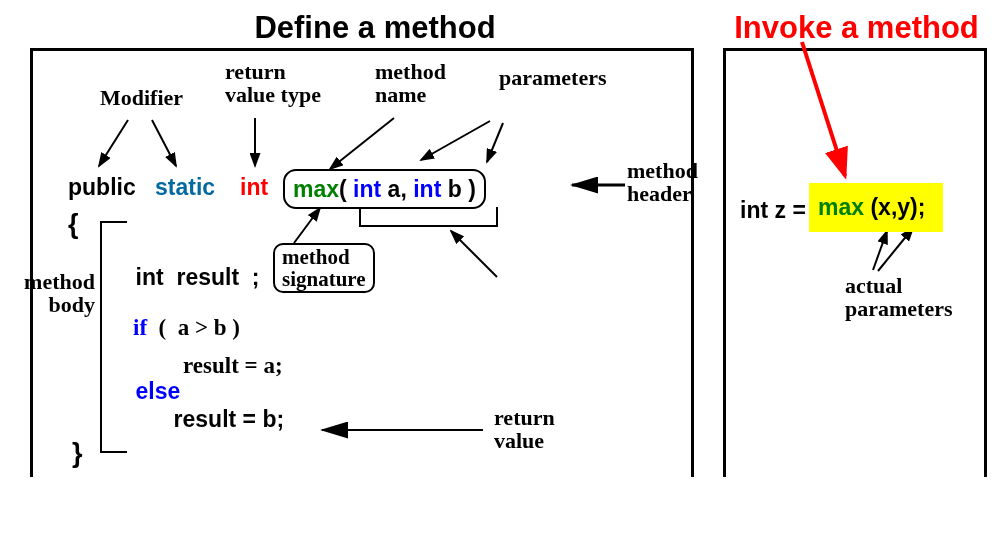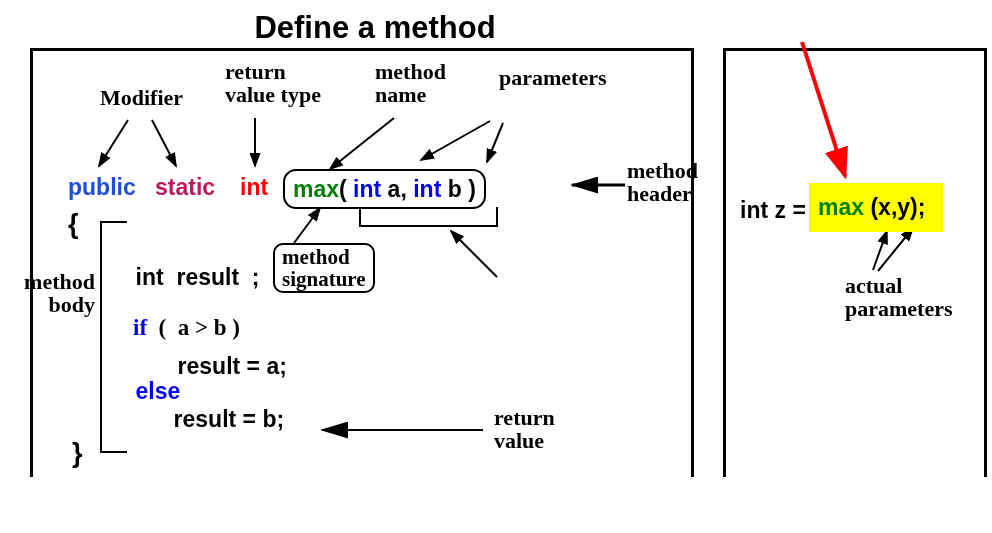--- a/index.html
+++ b/index.html
@@ -43,20 +43,21 @@
     display:flex; align-items:center; padding-left:9px; box-sizing:border-box;
   }
   .hlbox span { font:bold 23px "Liberation Sans", sans-serif; white-space:pre; }
 </style>
 </head>
 <body>
 
 <div class="canvas">
 
   <div class="title title-define">Define a method</div>
+  <div class="title title-invoke" style="color: rgb(255, 0, 0);">Invoke a method</div>
 
   <div class="panel panel-left"></div>
   <div class="panel panel-right"></div>
 
   <svg class="overlay" viewBox="0 0 992 533">
     <defs>
       <marker id="ah" markerUnits="userSpaceOnUse" markerWidth="15" markerHeight="11" refX="13" refY="5.5" orient="auto">
         <path d="M0,0 L15,5.5 L0,11 Z" fill="#000"></path>
       </marker>
       <marker id="ahBig" markerUnits="userSpaceOnUse" markerWidth="28" markerHeight="17" refX="26" refY="8.5" orient="auto">
@@ -124,22 +125,22 @@
   <div class="slabel" style="left:494px; top:406px;">
     <div>return</div>
     <div>value</div>
   </div>
 
   <div class="slabel" style="left:845px; top:274px;">
     <div>actual</div>
     <div>parameters</div>
   </div>
 
-  <span class="code" style="left: 68px; top: 174px; color: #1d4ed8;">public</span>
-  <span class="code" style="left: 155px; top: 174px; color: #be185d;">static</span>
+  <span class="code" style="left: 68px; top: 174px; color: #000000;">public</span>
+  <span class="code" style="left: 155px; top: 174px; color: #0369a1;">static</span>
   <span class="code" style="left: 240px; top: 174px; color: rgb(255, 0, 0);">int</span>
 
   <div class="hdrbox">
     <span style="color: rgb(0, 128, 0);">max</span>
     <span style="color: rgb(0, 0, 0);">( </span>
     <span style="color: rgb(0, 0, 255);">int</span>
     <span style="color: rgb(0, 0, 0);"> a</span>
     <span style="color: rgb(0, 0, 0);">, </span>
     <span style="color: rgb(0, 0, 255);">int</span>
     <span style="color: rgb(0, 0, 0);"> b </span>
@@ -149,21 +150,21 @@
   <span class="code brace" style="left:68px; top:209px;">{</span>
 
   <div class="code" style="left:110px; top:238px;">
     <span style="color: rgb(0, 0, 0);">int  result  ;</span>
   </div>
 
   <div class="code" style="left:110px; top:289px;font-family:Liberation Serif, serif;">
     <span style="color: rgb(0, 0, 255);">if</span><span style="color: rgb(0, 0, 0);">  (  a &gt; b )</span>
   </div>
 
-  <div class="code" style="left:152px; top:327px;">
+  <div class="code" style="left:160px; top:327px;font-family:Liberation Serif, serif;">
     <span style="color: rgb(0, 0, 0);">result = a;</span>
   </div>
 
   <div class="code" style="left:110px; top:352px;">
     <span style="color: rgb(0, 0, 255);">else</span>
   </div>
 
   <div class="code" style="left:148px; top:380px;">
     <span style="color: rgb(0, 0, 0);">result = b;</span>
   </div>

